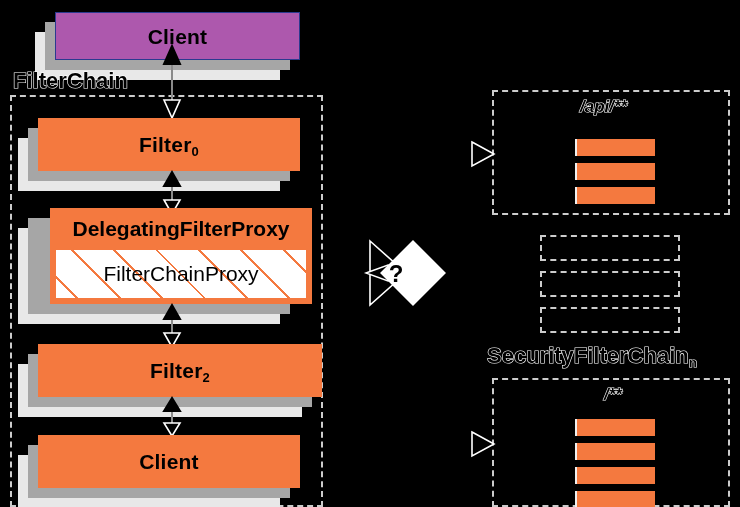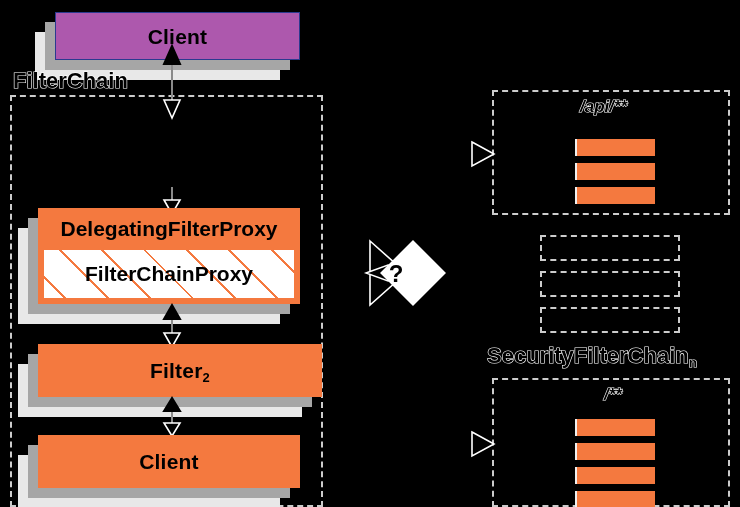--- a/index.html
+++ b/index.html
@@ -69,20 +69,21 @@
     vertical-align: baseline;
     position: relative;
     top: 4px;
   }
 
   
   .dfp .layer-front {
     background: #f4793f;
     display: block;
     padding: 0;
+    margin-left: 12px;
   }
   .dfp-title {
     height: 42px;
     display: flex;
     align-items: center;
     justify-content: center;
     font-weight: bold;
     font-size: 21px;
     color: #000;
   }
@@ -100,21 +101,21 @@
         #f4793f 14px,
         #f4793f 16px,
         #ffffff 16px,
         #ffffff 30px
       );
     display: flex;
     align-items: center;
     justify-content: center;
   }
   .dfp-inner span {
-    font-weight: bold;
+    font-weight: normal;
     font-size: 21px;
     color: #000;
   }
 
   
   .outline-text {
     position: absolute;
     color: #000000;
     font-weight: bold;
     -webkit-text-stroke: 1.2px #ffffff;
@@ -187,20 +188,27 @@
   <div class="outline-text chain-title" style="left:13px; top:70px;">FilterChain</div>
 
   <div class="dashed-box" style="left:10px; top:95px; width:313px; height:412px;"></div>
 
   <svg class="arrow-svg" style="left:160px; top:46px;" width="24" height="72" viewBox="0 0 24 72">
     <line x1="12" y1="6" x2="12" y2="66" stroke="#8a8a8a" stroke-width="2"></line>
     <polygon points="12,0 4,18 20,18" fill="#000000" stroke="#000000" stroke-width="2"></polygon>
     <polygon points="12,72 4,54 20,54" fill="#000000" stroke="#ffffff" stroke-width="1.6"></polygon>
   </svg>
 
+  <div class="stack box-orange" style="left:38px; top:118px; width:262px; height:53px;">
+    <div class="layer-back"></div>
+    <div class="layer-mid"></div>
+    <div class="layer-front">
+      <span class="box-label"><span>Filter</span><sub>0</sub></span>
+    </div>
+  </div>
 
   <svg class="arrow-svg" style="left:160px; top:172px;" width="24" height="42" viewBox="0 0 24 42">
     <line x1="12" y1="4" x2="12" y2="38" stroke="#8a8a8a" stroke-width="2"></line>
     <polygon points="12,0 4,14 20,14" fill="#000000" stroke="#000000" stroke-width="2"></polygon>
     <polygon points="12,42 4,28 20,28" fill="#000000" stroke="#ffffff" stroke-width="1.6"></polygon>
   </svg>
 
   <div class="stack box-orange dfp" style="left:38px; top:208px; width:262px; height:96px;">
     <div class="layer-back"></div>
     <div class="layer-mid"></div>

